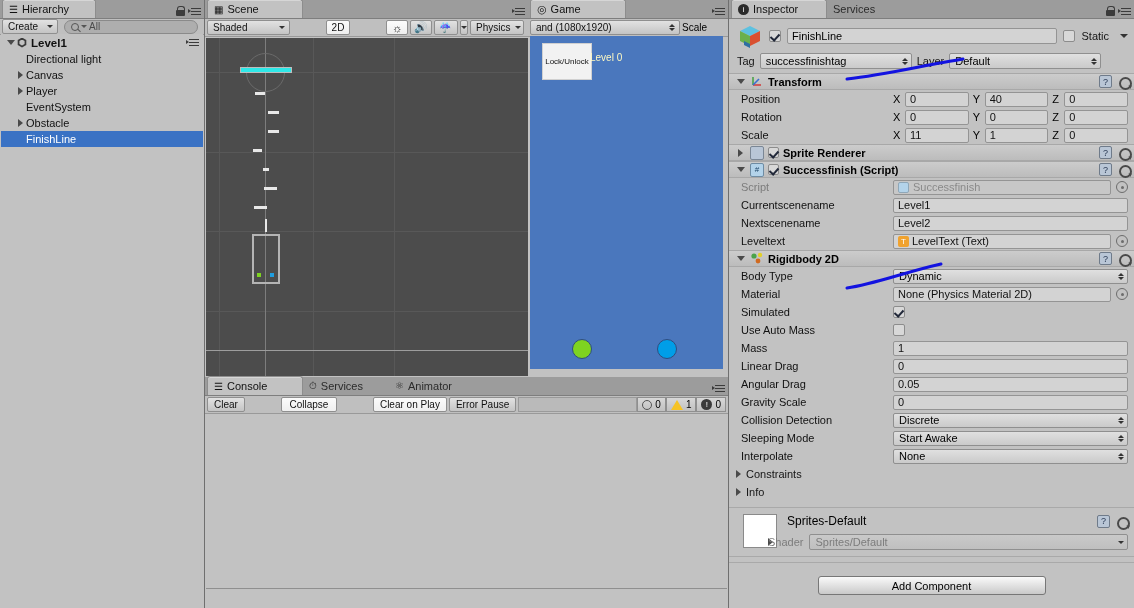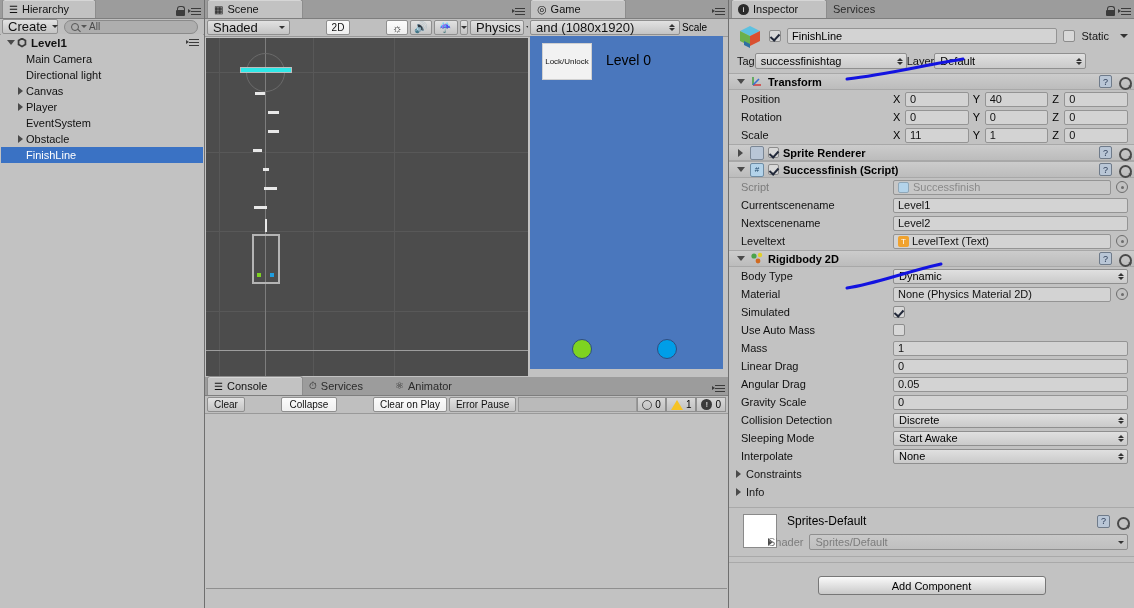--- a/index.html
+++ b/index.html
@@ -56,21 +56,21 @@
   .tbtn {
     height: 15px; display: flex; align-items: center; justify-content: center;
     padding: 0 6px; font-size: 10px;
     background: linear-gradient(#e2e2e2, #c4c4c4);
     border: 1px solid #8f8f8f; border-radius: 2px;
     margin-right: 2px; color: #111; white-space: nowrap;
   }
   .tbtn.on { background: linear-gradient(#fbfbfb, #efefef); margin-left: 34px; }
   .tdrop {
     height: 15px; display: flex; align-items: center;
-    padding: 0 4px 0 5px; font-size: 13px;
+    padding: 0 4px 0 5px; font-size: 10px;
     background: linear-gradient(#e2e2e2, #c4c4c4);
     border: 1px solid #8f8f8f; border-radius: 2px;
     margin-right: 2px; color: #111; justify-content: space-between;
   }
   .caret-d { width:0;height:0;border-left:3px solid transparent;border-right:3px solid transparent;border-top:3px solid #333; margin-left:5px;}
   .updown { display:flex; flex-direction:column; gap:1px; margin-left:4px;}
   .updown i:first-child { width:0;height:0;border-left:3px solid transparent;border-right:3px solid transparent;border-bottom:3px solid #333;}
   .updown i:last-child { width:0;height:0;border-left:3px solid transparent;border-right:3px solid transparent;border-top:3px solid #333;}
 
   
@@ -111,21 +111,21 @@
   
   #inspector { left:728px; top:0; width:406px; height:608px; background:#c2c2c2; border-left:1px solid #6f6f6f;}
   #insp-body { position:absolute; left:0; top:19px; right:0; bottom:0; overflow:hidden;}
   .insp-head { display:flex; align-items:center; padding:4px 6px 2px 8px; gap:6px;}
   .cube { width:26px;height:26px; position:relative; flex:0 0 26px;}
   .name-field { flex:1; height:16px; background:#d3d3d3; border:1px solid #949494; border-radius:2px;
     display:flex; align-items:center; padding:0 4px; font-size:11px;}
   .cb { width:12px;height:12px; background:#d8d8d8; border:1px solid #8c8c8c; border-radius:2px; position:relative; flex:0 0 12px;}
   .cb.checked:after{ content:""; position:absolute; left:2px; top:1px; width:4px;height:7px;
     border:solid #22293a; border-width:0 2px 2px 0; transform:rotate(42deg);}
-  .insp-row2 { display:flex; align-items:center; padding:2px 6px 4px 8px; gap:0;}
+  .insp-row2 { display:flex; align-items:center; padding:2px 6px 4px 8px; gap:5px;}
   .lbl { font-size:11px; color:#151515; }
   .dd { height:16px; background:linear-gradient(#e0e0e0,#cacaca); border:1px solid #8f8f8f; border-radius:2px;
     display:flex; align-items:center; justify-content:space-between; padding:0 3px 0 5px; font-size:11px;}
   .comp-header { height:17px; display:flex; align-items:center; gap:4px; padding:0 4px 0 6px;
     background:linear-gradient(#cccccc,#bcbcbc); border-top:1px solid #a8a8a8; border-bottom:1px solid #a8a8a8;}
   .comp-title { font-weight:bold; font-size:11px; }
   .comp-right { margin-left:auto; display:flex; align-items:center; gap:5px; }
   .help-icon { width:13px;height:13px;background:#b9c6d6;border:1px solid #6f7b8a;border-radius:2px;
     font-size:9px;color:#2a3a55;display:flex;align-items:center;justify-content:center;}
   .gear { width:13px;height:13px; position:relative;}
@@ -186,24 +186,20 @@
         <span style="font-weight:bold;font-size:11.5px;">Level1</span>
         <span class="hamburger" style="margin-left:auto;margin-right:4px;">
             <i></i>
             <i></i>
             <i></i>
           </span>
       </div>
       <div id="hier-items">
           <div class="hrow" style="padding-left: 14px;">
             <span class="foldout none"></span>
-            <span>Main Camera</span>
-          </div>
-          <div class="hrow" style="padding-left: 14px;">
-            <span class="foldout none"></span>
             <span>Directional light</span>
           </div>
           <div class="hrow" style="padding-left: 14px;">
             <span class="foldout closed"></span>
             <span>Canvas</span>
           </div>
           <div class="hrow" style="padding-left: 14px;">
             <span class="foldout closed"></span>
             <span>Player</span>
           </div>
@@ -316,21 +312,21 @@
             <i></i>
             <i></i>
           </span>
       </div>
       <div style="font-size:10px;white-space:nowrap;">Scale</div>
     </div>
     <div id="game-canvas">
       <div style="position:absolute;left:12px;top:7px;width:50px;height:37px;background:#f2f2f2;border:1px solid #d0d0d0;display:flex;align-items:center;justify-content:center;">
         <span style="font-size:8px;color:#111;">Lock/Unlock</span>
       </div>
-      <div style="position:absolute;left:76px;top:16px;font-size:14px;color:#000000;">Level 0</div>
+      <div style="position:absolute;left:60px;top:16px;font-size:10px;color:#fef9c3;">Level 0</div>
       <div style="position:absolute;left:42px;top:303px;width:20px;height:20px;border-radius:50%;background:#7ed321;border:1px solid #2e4d80;"></div>
       <div style="position:absolute;left:127px;top:303px;width:20px;height:20px;border-radius:50%;background:#009ee8;border:1px solid #2e4d80;"></div>
     </div>
   </div>
 
   <div class="panel" id="console">
     <div class="tabbar">
       <div class="tab active" style="margin-left:2px;width:96px;">
         <span style="font-size:10px;">☰</span>
         <span>Console</span>

